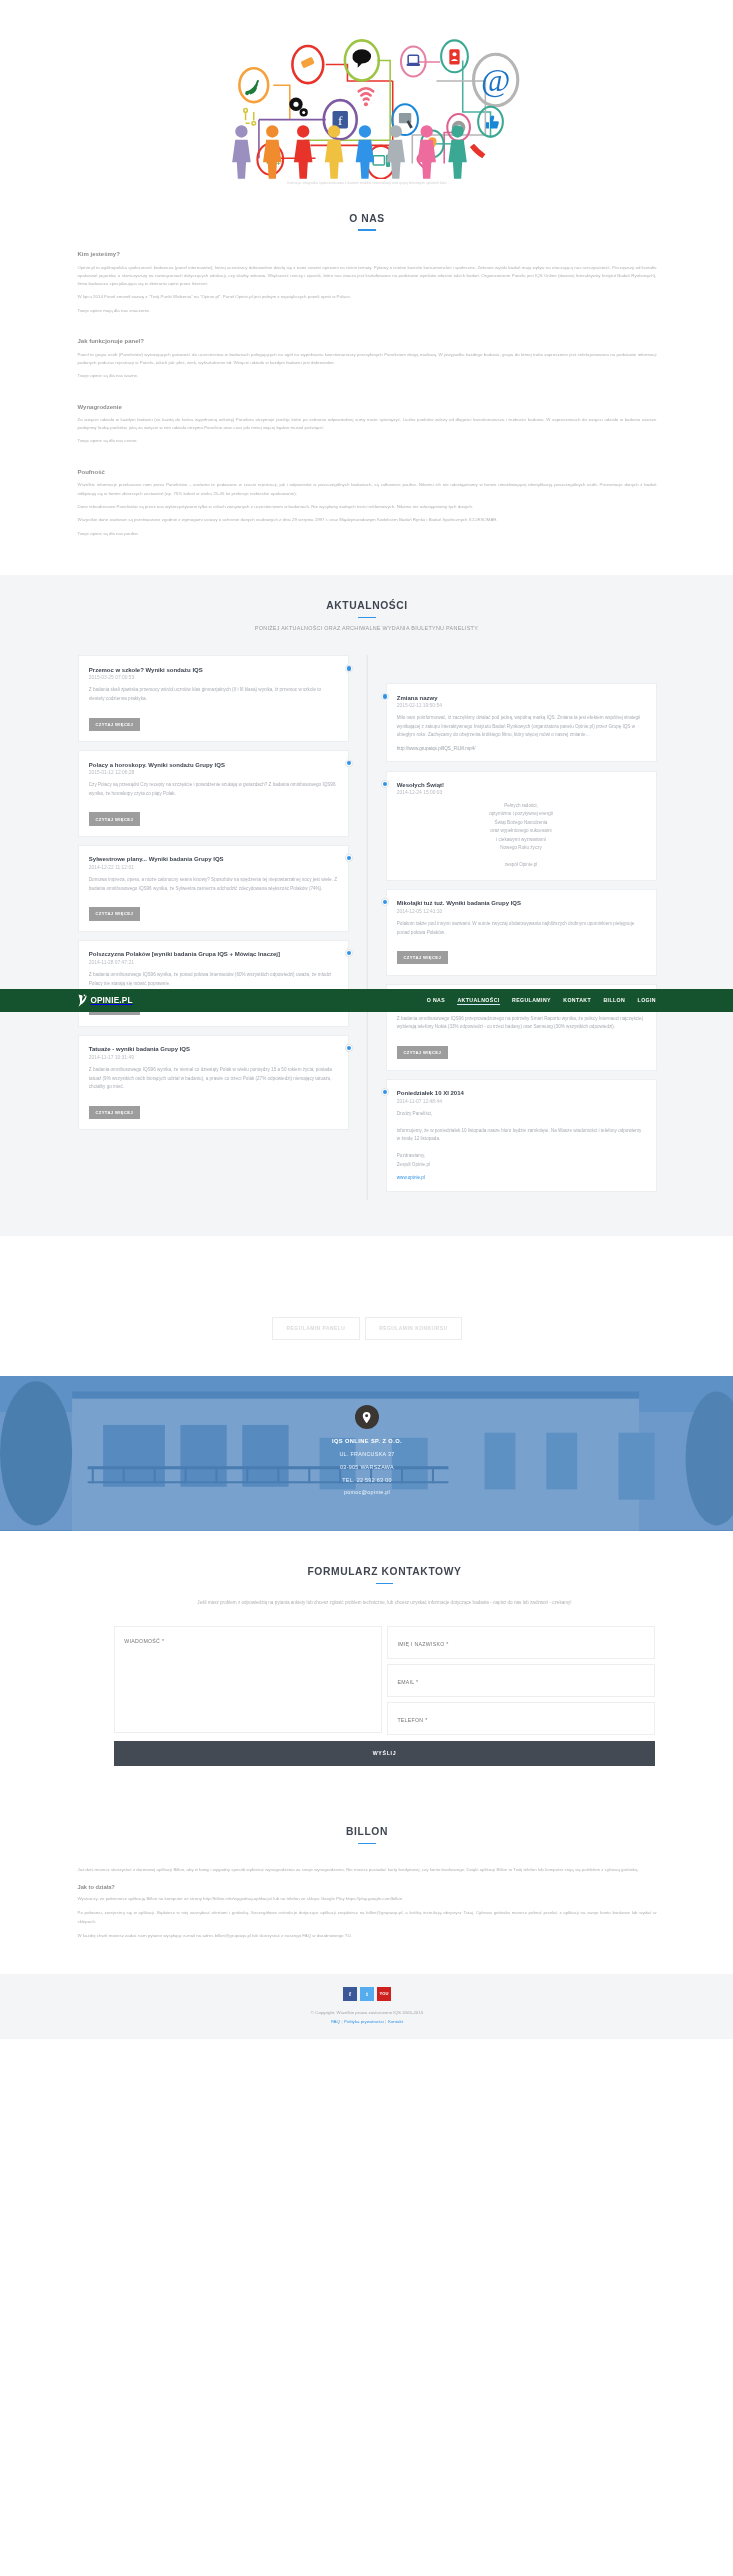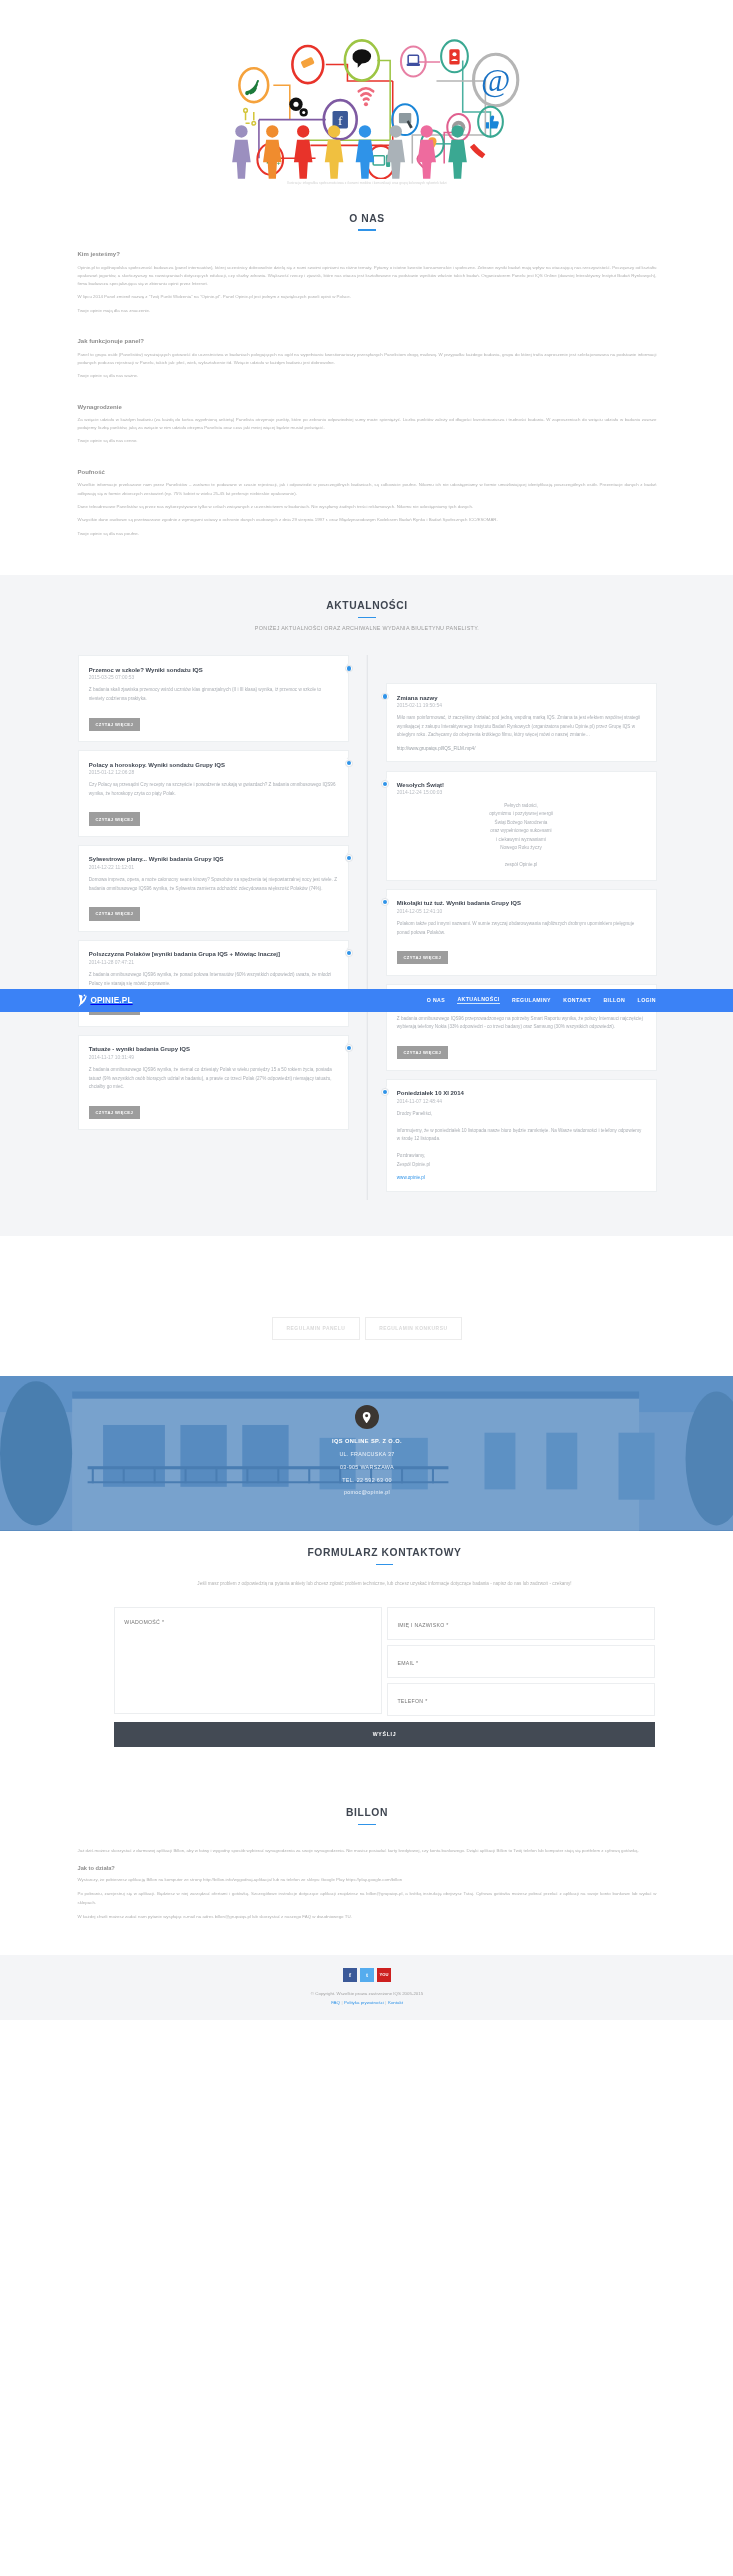--- a/index.html
+++ b/index.html
@@ -106,22 +106,22 @@
   .card-link { font-size:4.6px; color:#9aa0a6; text-decoration:none; display:inline-block; margin-top:6.2px; }
   .card-link.blue { color:#2f93e8; }
   .btn-more {
     display:inline-block; background:#9d9d9d; color:#fff; border:0;
     font-size: 4.1px; letter-spacing:0.4px; padding: 4.1px 6.7px; margin-top: 7.2px;
     text-transform:uppercase; font-weight:bold; cursor:pointer;
   }
 
   
   .navbar {
-    position: absolute; left:0; right:0; height: 23px; background:#3b82f6;
-    display:flex; align-items:center; z-index: 50;
+    position: absolute; left:0; right:0; height: 23px; background:#14532d;
+    display:flex; z-index: 50;
   }
   .nav-inner { width:579px; margin:0 auto; display:flex; align-items:center; justify-content:space-between; }
   .brand { display:flex; align-items:center; gap:2.1px; }
   .brand-mark { width:11.3px; height:13.4px; }
   .brand-text { color:#fff; font-weight:bold; font-size:8.2px; letter-spacing:0.2px; }
   .nav-links { display:flex; align-items:center; gap: 12.4px; }
   .nav-links a {
     color:#fff; text-decoration:none; font-size: 5.2px; font-weight:bold;
     letter-spacing:0.4px; text-transform:uppercase; padding-bottom:1px;
   }
@@ -146,21 +146,21 @@
   }
   .pin-circle {
     width: 24px; height:24px; border-radius:50%; background:#3b3632;
     display:flex; align-items:center; justify-content:center; margin-bottom: 8.8px;
   }
   .co-name { color:#fff; font-weight:bold; font-size: 5.7px; letter-spacing:0.4px; margin-bottom: 7.2px; text-transform:uppercase;}
   .co-line { color:#eef4fb; font-size: 5.4px; letter-spacing:0.3px; margin-bottom: 6.7px; }
   .co-line.mail { text-transform:none; }
 
   
-  #formularz { background:#fff; padding: 16px 0 31px; margin-left: 35px; }
+  #formularz { background:#fff; padding: 35px 0 31px; margin-left: 35px; }
   .form-desc {
     text-align:center; font-size: 4.6px; color:#b2b2b2; line-height:1.9;
     width: 515px; margin: 14.4px auto 0;
   }
   .form-grid { display:flex; gap: 5.2px; margin-top: 18.5px; }
   .f-left { flex: 1; }
   .f-right{ flex: 1; display:flex; flex-direction:column; gap: 5.2px; }
   .field {
     border:0.5px solid #eceef0; background:#fff; color:#9a9a9a;
     font-family:"Liberation Sans", sans-serif; font-size: 5.2px; letter-spacing:0.3px;

